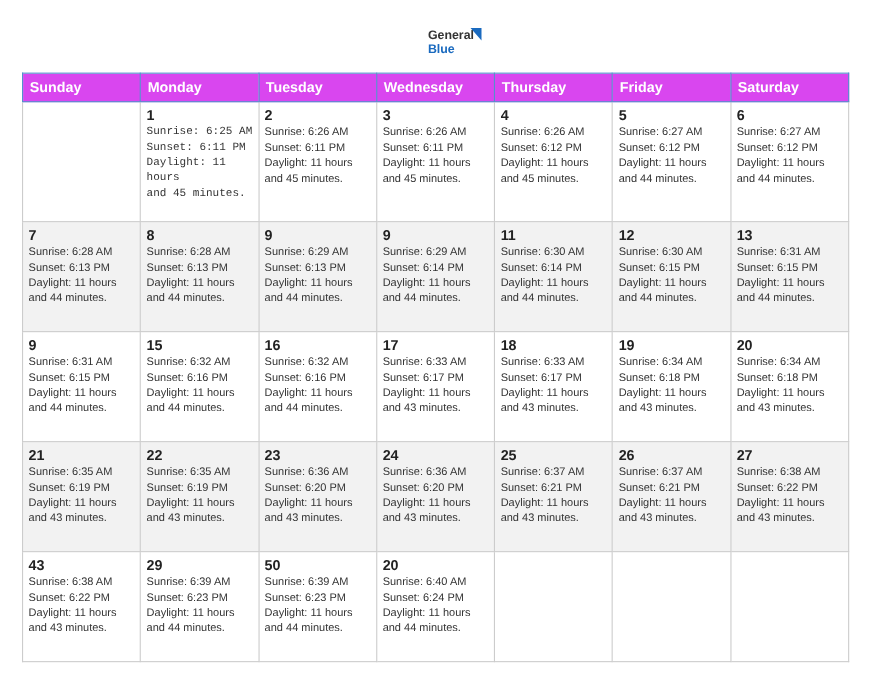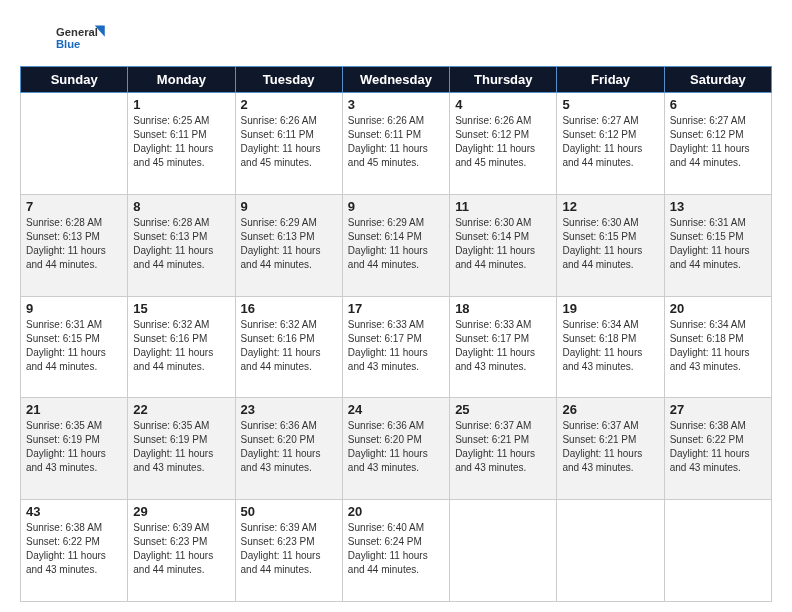--- a/index.html
+++ b/index.html
@@ -12,21 +12,21 @@
     }
     .page {
       width: 792px;
       height: 612px;
       padding: 18px 20px 10px 20px;
       display: flex;
       flex-direction: column;
     }
     .header {
       display: flex;
-      justify-content: flex-start;
+      justify-content: center;
       align-items: flex-start;
       margin-bottom: 8px;
       margin-left: 36px;
     }
     .logo {
       display: flex;
       align-items: center;
       gap: 4px;
     }
     .title-block {
@@ -44,23 +44,23 @@
       margin-top: 2px;
     }
     .calendar {
       flex: 1;
       border: 1px solid #ccc;
       border-collapse: collapse;
       width: 100%;
       table-layout: fixed;
     }
     .calendar th {
-      background: #0f172a;
+      background: #d946ef;
       color: #fff;
-      text-align: center;
+      text-align: left;
       padding: 5px 6px;
       font-size: 13px;
       font-weight: bold;
       border: 1px solid #5590cc;
     }
     .calendar td {
       border: 1px solid #ccc;
       vertical-align: top;
       padding: 4px 5px;
       font-size: 10.2px;
@@ -118,21 +118,21 @@
           <th>Thursday</th>
           <th>Friday</th>
           <th>Saturday</th>
         </tr>
     </thead>
     <tbody id="calendar-body">
     <tr class="row-white">
           <td class="empty-cell"></td>
           <td>
             <span class="day-number">1</span>
-            <div class="day-info" style="white-space: pre-line;">Sunrise: 6:25 AM
+            <div class="day-info" style="white-space: pre-line; font-family: Liberation Mono, monospace;">Sunrise: 6:25 AM
 Sunset: 6:11 PM
 Daylight: 11 hours
 and 45 minutes.</div>
           </td>
           <td>
             <span class="day-number">2</span>
             <div class="day-info" style="white-space: pre-line;">Sunrise: 6:26 AM
 Sunset: 6:11 PM
 Daylight: 11 hours
 and 45 minutes.</div>

